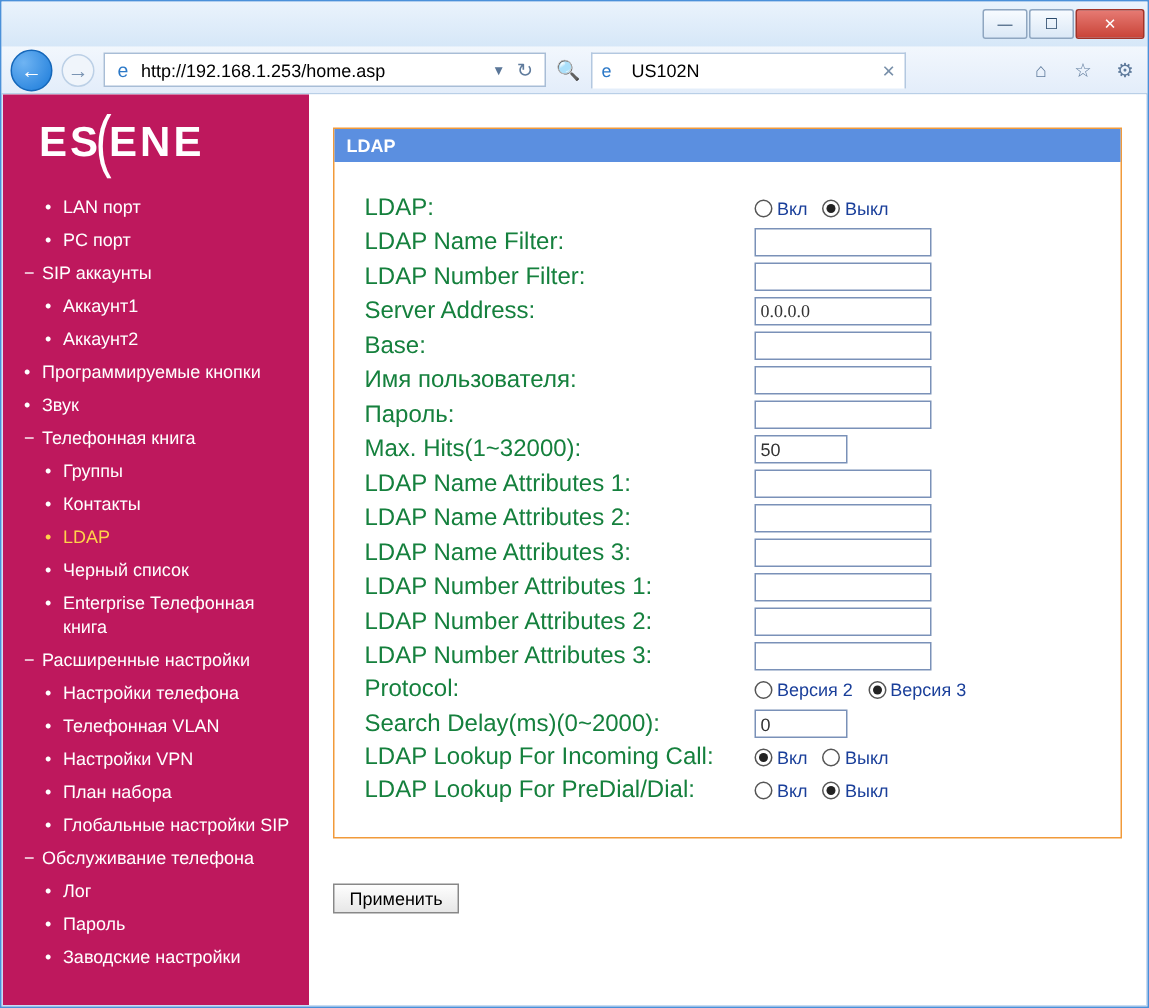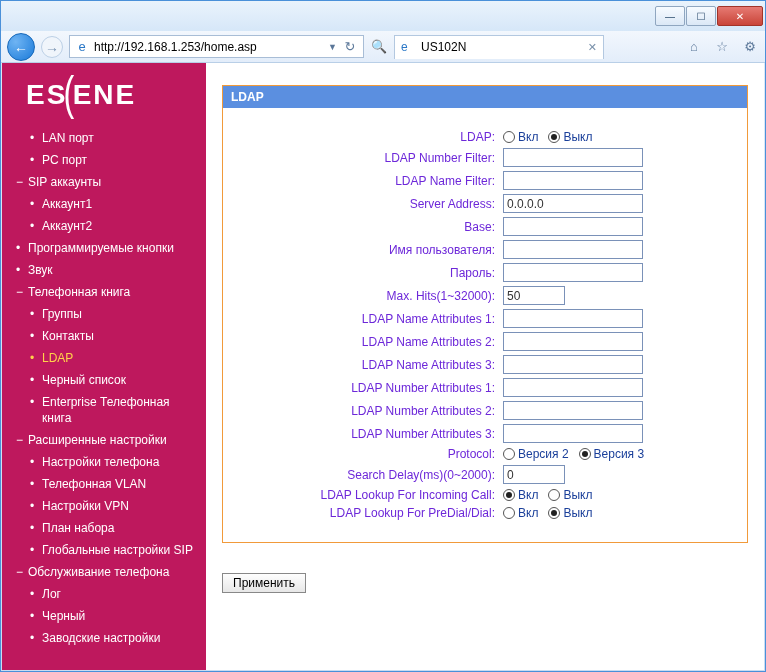--- a/index.html
+++ b/index.html
@@ -34,24 +34,24 @@
 .menu li { padding: 3px 6px 3px 14px; line-height: 16px; display: flex; align-items: flex-start; gap: 4px; cursor: pointer; }
 .menu li.sub { padding-left: 28px; }
 .menu li .mk { width: 8px; display: inline-block; flex-shrink: 0; }
 .menu li.hl { color: #ffd24a; }
 
 .main { flex: 1; background: #fff; padding: 22px 16px 10px 16px; overflow: auto; }
 .panel { border: 1px solid #f19a3a; }
 .panel-hd { background: #5b8fe0; color: #fff; font-size: 12px; padding: 4px 8px; font-weight: bold; }
 .panel-bd { padding: 22px 20px 18px 20px; }
 .row { display: flex; align-items: center; margin-bottom: 4px; }
-.row .lbl { width: 260px; text-align: right; color: #6d28d9; font-size: 12px; padding-right: 8px; }
+.row .lbl { width: 260px; color: #15803d; font-size: 16px; padding-right: 8px; }
 .row .ctl { flex: 1; display: flex; align-items: center; gap: 4px; color: #1a3f9a; font-size: 12px; }
 .row input[type=text] { border: 1px solid #7a91b8; height: 19px; padding: 0 3px; font-size: 12px; color: #333; }
-.row input.w1 { width: 140px; }
+.row input.w1 { width: 118px; font-family: Liberation Serif, serif; }
 .row input.w2 { width: 62px; }
 .radio { display: inline-flex; align-items: center; gap: 3px; margin-right: 6px; }
 .radio .rb { width: 12px; height: 12px; border: 1px solid #555; border-radius: 50%; display: inline-flex; align-items: center; justify-content: center; background: #fff; }
 .radio .rb.on::after { content: ""; width: 6px; height: 6px; background: #222; border-radius: 50%; }
 .apply { margin-top: 6px; }
 .apply button { font-size: 12px; padding: 2px 10px; border: 1px solid #888; background: linear-gradient(#fefefe,#e7e7e7); margin-top: 24px; }
 </style>
 </head>
 <body>
 
@@ -175,21 +175,21 @@
           <li class="">
             <span class="mk">−</span>
             <span>Обслуживание телефона</span>
           </li>
           <li class="sub">
             <span class="mk">•</span>
             <span>Лог</span>
           </li>
           <li class="sub">
             <span class="mk">•</span>
-            <span>Черный</span>
+            <span>Пароль</span>
           </li>
           <li class="sub">
             <span class="mk">•</span>
             <span>Заводские настройки</span>
           </li>
         </ul>
     </div>
 
     <div class="main">
       <div class="panel">
@@ -204,27 +204,27 @@
                   <span>Вкл</span>
                 </span>
               <span class="radio">
                   <span class="rb on"></span>
                   <span>Выкл</span>
                 </span>
             </div>
           </div>
 
           <div class="row">
+              <div class="lbl">LDAP Name Filter:</div>
+              <div class="ctl">
+                <input class="w1" type="text" value="" style="">
+              </div>
+            </div>
+          <div class="row">
               <div class="lbl">LDAP Number Filter:</div>
-              <div class="ctl">
-                <input class="w1" type="text" value="" style="">
-              </div>
-            </div>
-          <div class="row">
-              <div class="lbl">LDAP Name Filter:</div>
               <div class="ctl">
                 <input class="w1" type="text" value="" style="">
               </div>
             </div>
           <div class="row">
               <div class="lbl">Server Address:</div>
               <div class="ctl">
                 <input class="w1" type="text" value="0.0.0.0" style="">
               </div>
             </div>

